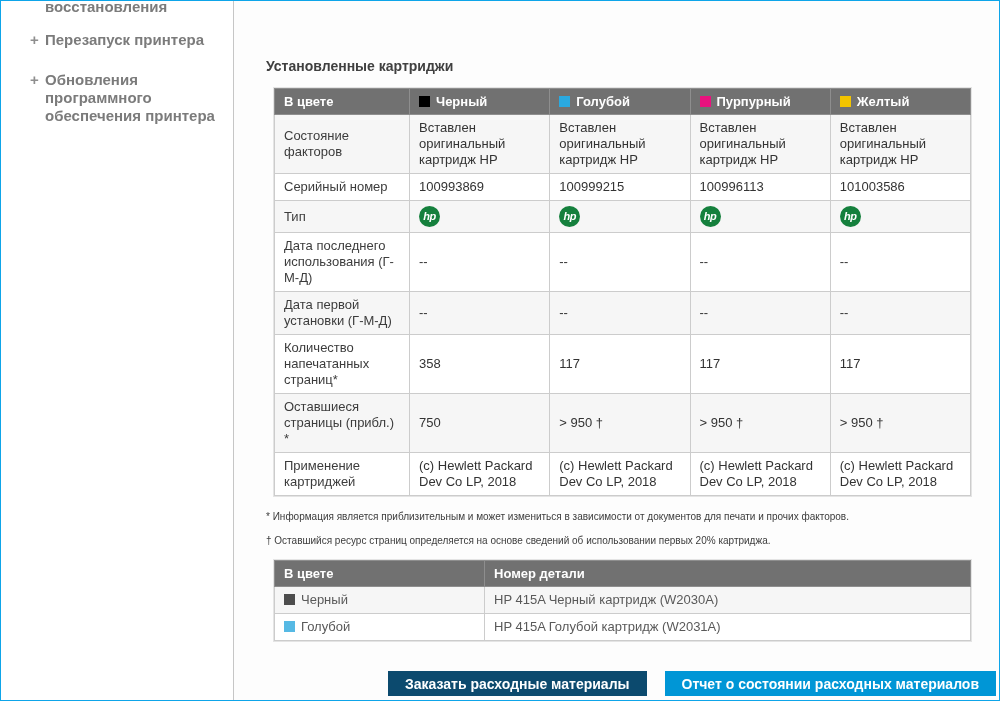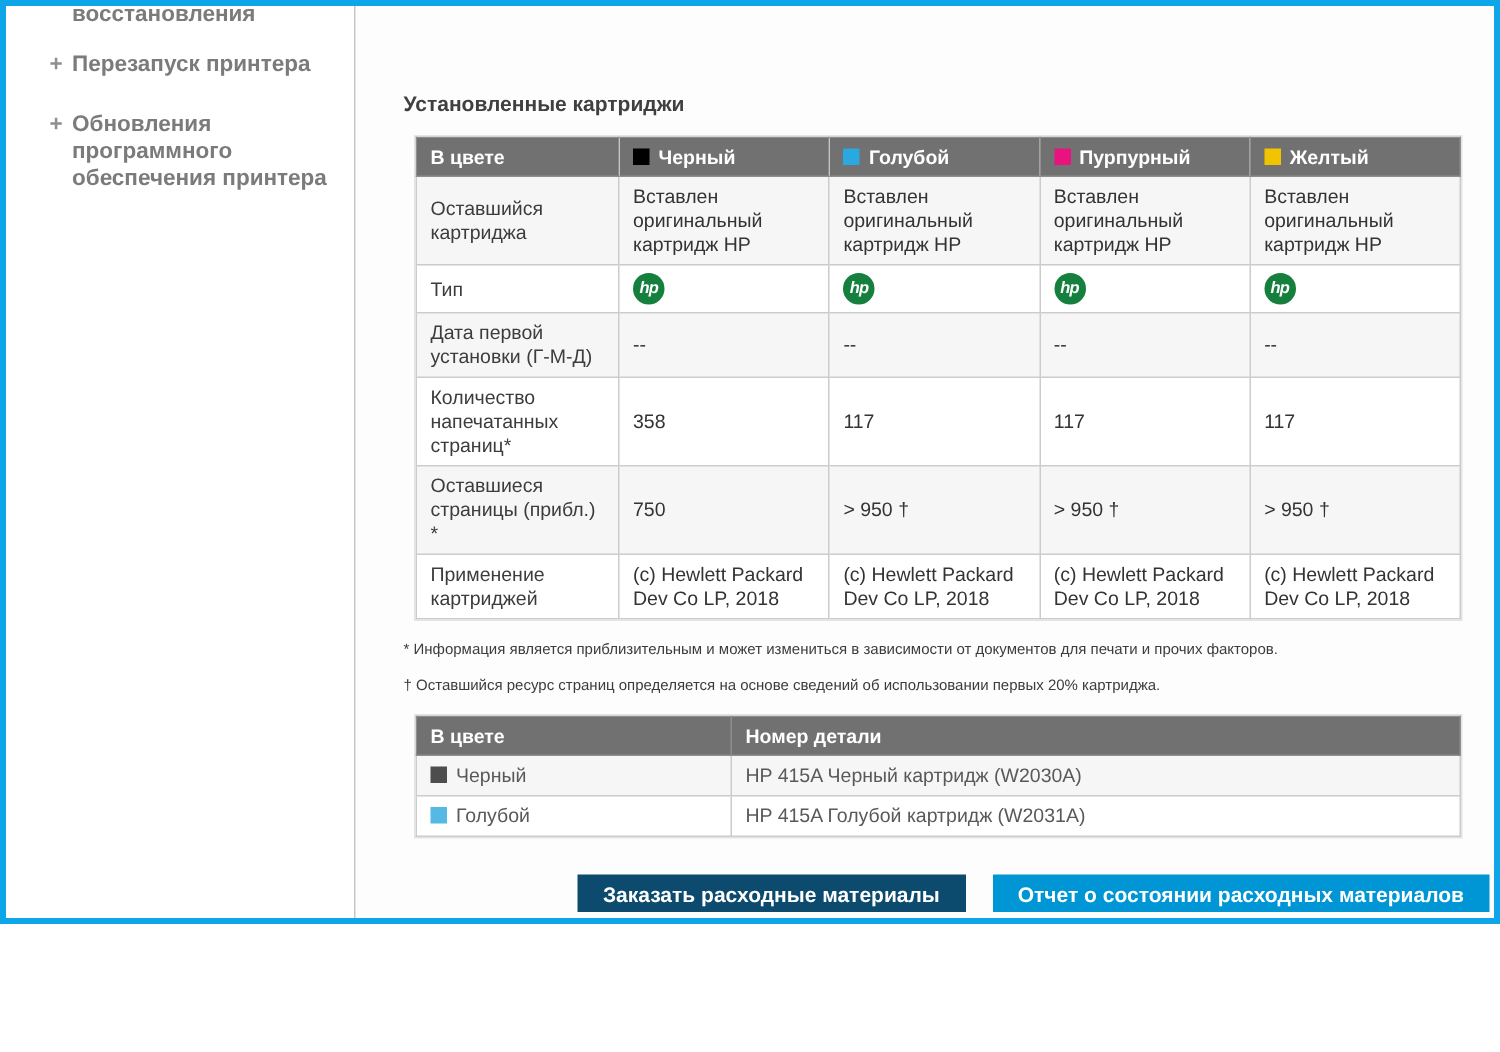--- a/index.html
+++ b/index.html
@@ -1,20 +1,20 @@
 <!DOCTYPE html>
 <html><head>
 <meta charset="utf-8">
 <style>
   * { box-sizing: border-box; }
   html,body { margin:0; padding:0; background:#fff; }
   body { font-family:"Liberation Sans","DejaVu Sans",sans-serif; }
   .page {
-    position:relative; width:1000px; height:616px; overflow:hidden;
-    background:#fdfdfd; border:4px solid #0ea5e9;
+    position:relative; width:1000px; height:701px; overflow:hidden;
+    background:#fdfdfd; border:1px solid #0ea5e9;
   }
   
   .sidebar {
     position:absolute; left:0; top:0; width:233px; height:100%;
     background:#fff; border-right:1px solid #c6c6c6;
   }
   .nav-item {
     position:relative; padding:0 8px 0 44px; color:#7b7b7b;
     font-weight:bold; font-size:15px; line-height:18px; cursor:pointer;
   }
@@ -93,32 +93,46 @@
           <tr>
             <th>В цвете</th>
             <th><span class="swatch" style="background:#000000"></span><span>Черный</span></th>
             <th><span class="swatch" style="background:#2aa9e0"></span><span>Голубой</span></th>
             <th><span class="swatch" style="background:#e9127e"></span><span>Пурпурный</span></th>
             <th><span class="swatch" style="background:#f2c400"></span><span>Желтый</span></th>
           </tr>
         </thead>
         <tbody>
           <tr>
-            <td class="rowlabel">Оставшийся картриджа</td>
+            <td class="rowlabel">Состояние факторов</td>
             <td>Вставлен оригинальный картридж HP</td>
             <td>Вставлен оригинальный картридж HP</td>
             <td>Вставлен оригинальный картридж HP</td>
             <td>Вставлен оригинальный картридж HP</td>
+          </tr>
+          <tr>
+            <td class="rowlabel">Серийный номер</td>
+            <td>100993869</td>
+            <td>100999215</td>
+            <td>100996113</td>
+            <td>101003586</td>
           </tr>
           <tr>
             <td class="rowlabel">Тип</td>
             <td><span class="hp-logo">hp</span></td>
             <td><span class="hp-logo">hp</span></td>
             <td><span class="hp-logo">hp</span></td>
             <td><span class="hp-logo">hp</span></td>
+          </tr>
+          <tr>
+            <td class="rowlabel">Дата последнего использования (Г-М-Д)</td>
+            <td>--</td>
+            <td>--</td>
+            <td>--</td>
+            <td>--</td>
           </tr>
           <tr>
             <td class="rowlabel">Дата первой установки (Г-М-Д)</td>
             <td>--</td>
             <td>--</td>
             <td>--</td>
             <td>--</td>
           </tr>
           <tr>
             <td class="rowlabel">Количество напечатанных страниц*</td>

